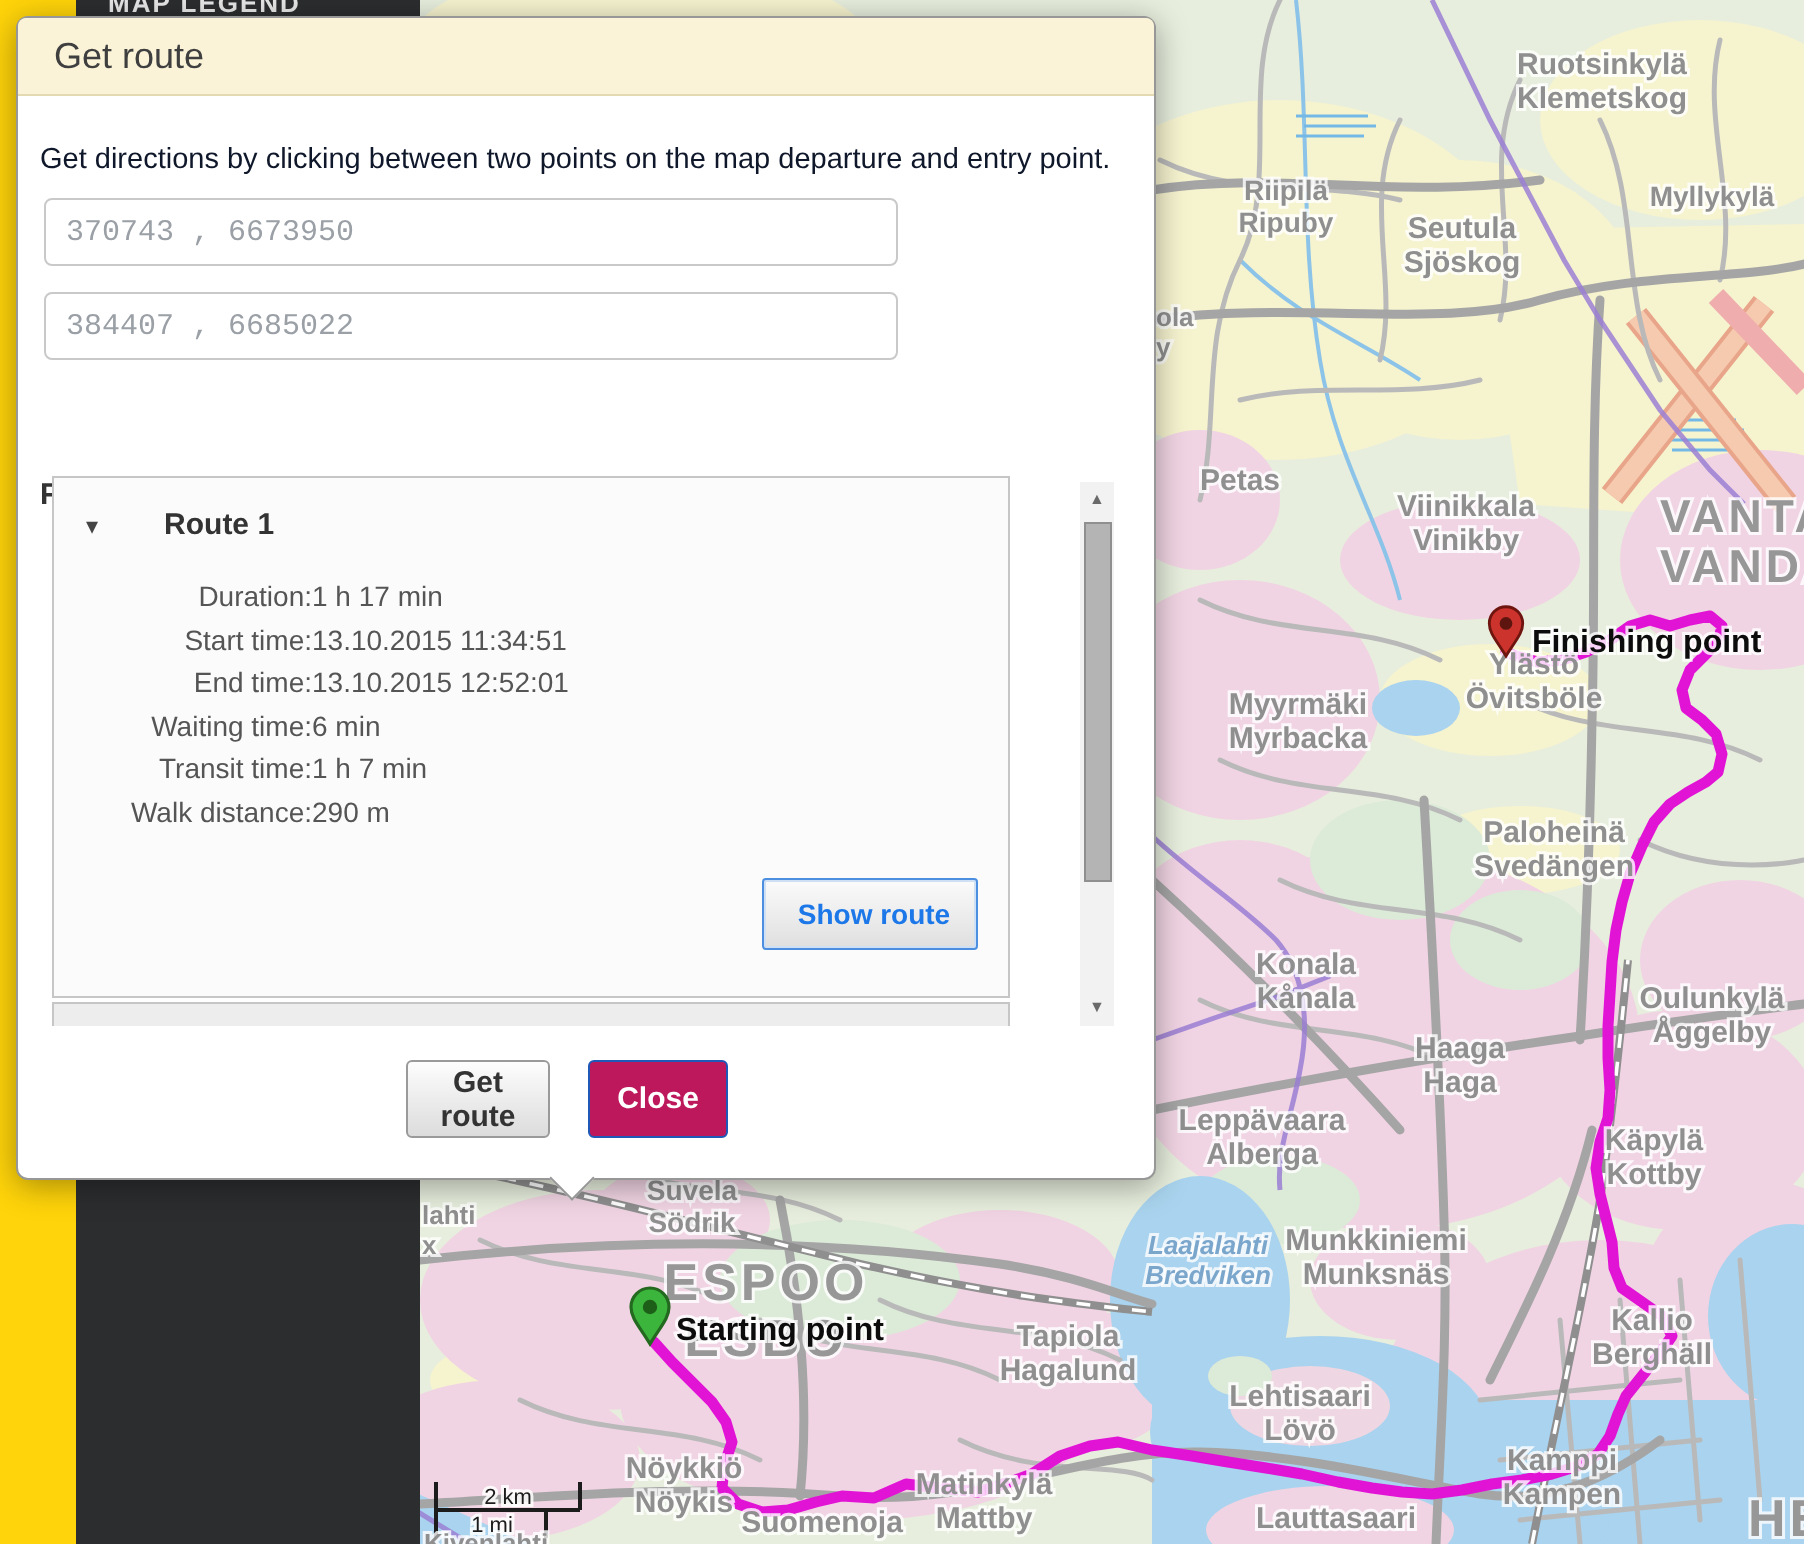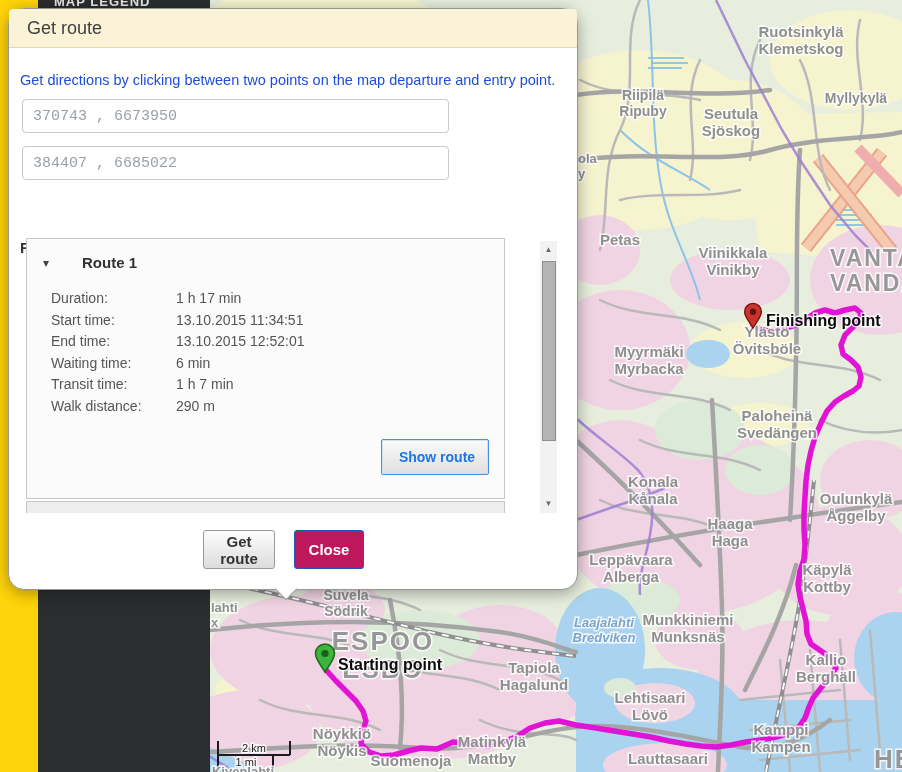--- a/index.html
+++ b/index.html
@@ -16,38 +16,38 @@
   .lbl{font-family:"Liberation Sans",sans-serif;font-weight:bold;fill:#8f8f8f;
        paint-order:stroke;stroke:rgba(255,255,255,.8);stroke-width:3px;}
   .lbl.city{fill:#979797;}
   .lbl.water{fill:#7ba6cc;font-style:italic;}
   .lbl.marker-lbl{fill:#0c0c0c;}
   .scale-txt{font-family:"Liberation Sans",sans-serif;font-size:11px;fill:#1c1c1c;
        paint-order:stroke;stroke:rgba(255,255,255,.85);stroke-width:3px;}
 
   
   .dialog{position:absolute;left:8px;top:8px;width:568px;height:580px;background:#fff;
-          border:1px solid #979797;border-radius:16px;box-shadow:0 3px 16px rgba(0,0,0,.35);z-index:10;}
+          border:1px solid #979797;border-radius:6px;box-shadow:0 3px 16px rgba(0,0,0,.35);z-index:10;}
   .dialog-tail{position:absolute;left:278px;top:581px;width:15px;height:15px;background:#fff;
           border-right:1px solid #979797;border-bottom:1px solid #979797;transform:rotate(45deg);z-index:11;}
   .dlg-header{position:absolute;left:0;top:0;right:0;height:38px;background:#faf3d7;
           border-bottom:1px solid #e3dab2;border-radius:4px 4px 0 0;}
   .dlg-title{position:absolute;left:18px;top:9px;font-size:18px;color:#3f3f3f;}
-  .instruction{position:absolute;left:11px;top:63px;font-size:14.5px;color:#1d4ed8;width:552px;}
+  .instruction{position:absolute;left:11px;top:63px;font-size:14.5px;color:#0f172a;width:552px;}
   .coord-input{position:absolute;left:13px;width:405px;height:32px;border:1px solid #c9c9c9;border-radius:4px;
           padding:0 10px;font-family:Liberation Mono, monospace;font-size:15px;color:#9aa0a6;background:#fff;outline:none;}
   .coord-input.first{top:90px;} .coord-input.second{top:137px;}
   .found-heading{position:absolute;left:11px;top:196px;font-size:15px;font-weight:bold;color:#333;margin-top:34px;}
 
   .routes-scroll{position:absolute;left:17px;top:229px;width:512px;height:275px;overflow:hidden;}
   .accordion{position:relative;width:479px;height:261px;background:#fbfbfb;border:1px solid #c6c6c6;box-sizing:border-box;}
   .acc-head{padding:15px 16px 0 16px;display:flex;align-items:center;gap:13px;cursor:pointer;}
   .acc-caret{font-size:12px;color:#444;line-height:1;}
   .acc-title{font-size:15px;font-weight:bold;color:#333;margin-left:20px;}
-  .detail-rows{margin:17px 0 0 24px;font-size:14px;color:#555;}
+  .detail-rows{margin:17px 0 0 4px;font-size:14px;color:#555;text-align:right;}
   .detail-row{display:flex;line-height:21.5px;}
   .detail-row .dl{width:125px;}
   .show-route-btn{position:absolute;right:15px;top:200px;width:108px;height:36px;
           background:linear-gradient(#fbfbfb,#dfdfdf);border:1px solid #4c8fe0;border-radius:2px;
           box-shadow:inset 0 0 0 1px #cfe0f5;font-family:"Liberation Sans",sans-serif;
           font-size:14px;font-weight:bold;color:#1c77e8;cursor:pointer;padding-left:10px;}
   .acc2{position:absolute;left:0;top:263px;width:479px;height:40px;background:#ededed;border:1px solid #c6c6c6;box-sizing:border-box;}
 
   .sbar{position:absolute;left:531px;top:232px;width:17px;height:272px;background:#f2f2f2;}
   .sbar .arrow{position:absolute;left:0;width:17px;height:14px;text-align:center;font-size:8px;color:#6a6a6a;line-height:14px;cursor:pointer;}

